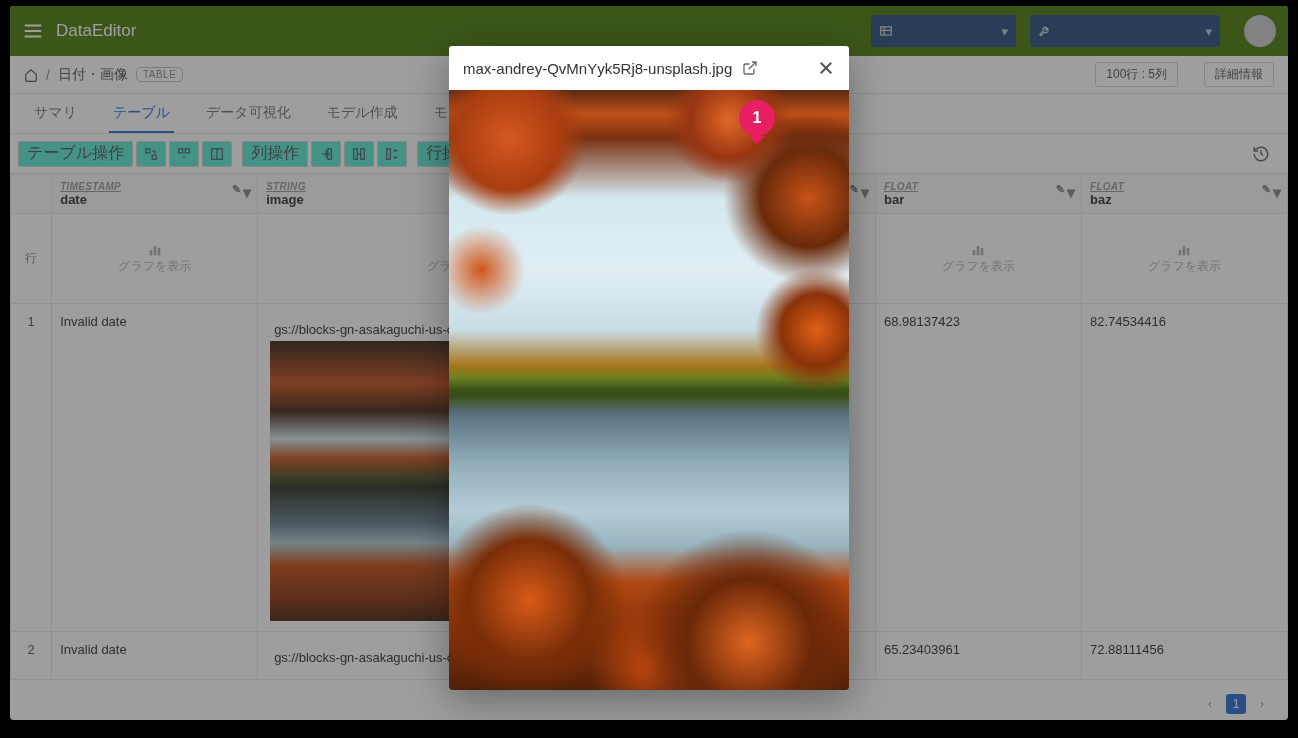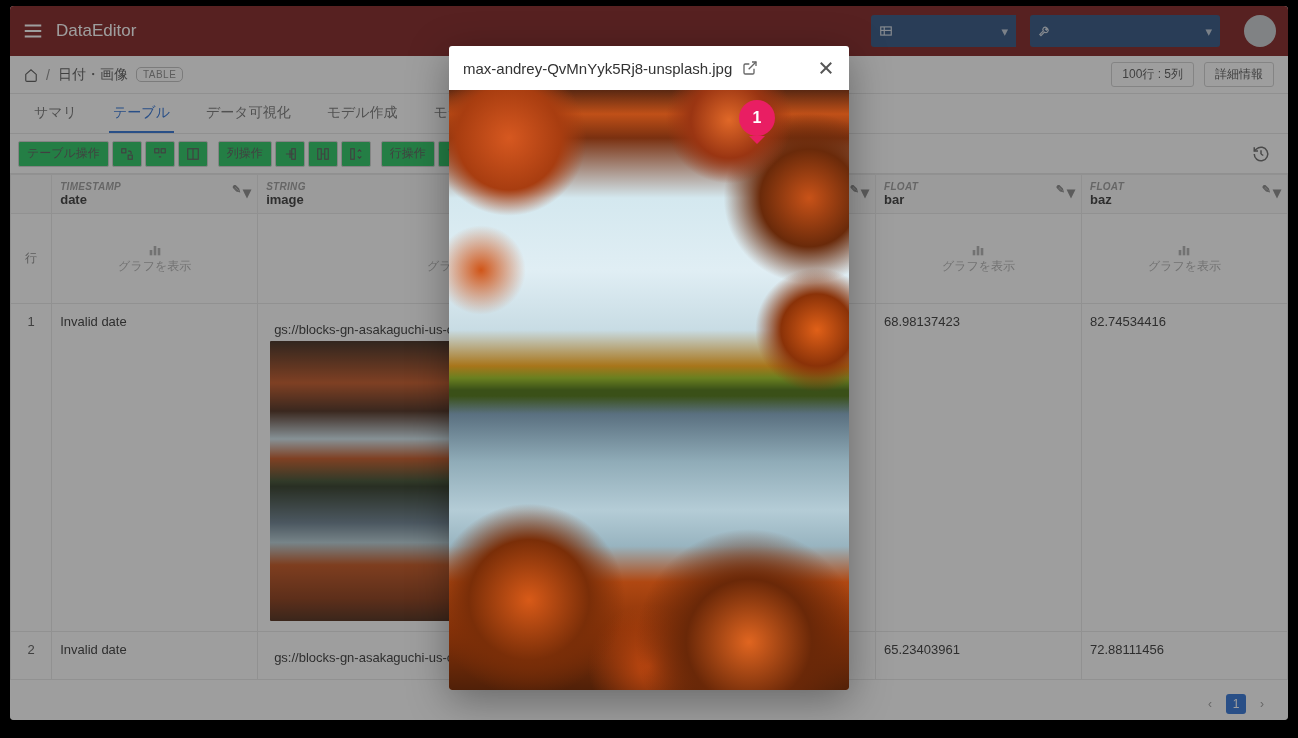--- a/index.html
+++ b/index.html
@@ -1,58 +1,58 @@
 <!DOCTYPE html>
 <html><head>
 <meta charset="utf-8">
 <style>
 * { margin: 0; padding: 0; box-sizing: border-box; }
 body { font-family: -apple-system, BlinkMacSystemFont, "Segoe UI", sans-serif; background: #000; width: 1298px; height: 738px; overflow: hidden; position: relative; }
 .app { position: absolute; top: 6px; left: 10px; right: 10px; bottom: 18px; background: #fff; border-radius: 4px; overflow: hidden; display: flex; flex-direction: column; box-shadow: 0 4px 20px rgba(0,0,0,0.3); }
-.header { background: #7f1d1d; height: 50px; display: flex; align-items: center; padding: 0 12px; gap: 12px; flex-shrink: 0; }
+.header { background: #4d7c0f; height: 50px; display: flex; align-items: center; padding: 0 12px; gap: 12px; flex-shrink: 0; }
 .menu-icon { color: #fff; cursor: pointer; display: flex; }
 .app-title { color: #fff; font-size: 17px; font-weight: 400; }
 .header-spacer { flex: 1; }
 .header-select { background: #2a4f7e; border: none; height: 32px; width: 145px; color: #fff; padding: 0 8px; display: flex; align-items: center; justify-content: space-between; font-size: 13px; cursor: pointer; }
 .header-select .sel-icon { opacity: 0.8; }
 .header-select .caret { opacity: 0.7; }
 .header-sel-wrap { display: flex; gap: 0; }
 .header-sel-wrap .header-select:first-child { border-radius: 3px 0 0 3px; }
 .header-sel-wrap .header-select:last-child { border-radius: 3px; margin-left: 14px; }
 .header-select.second { width: 190px; }
 .avatar { width: 32px; height: 32px; border-radius: 50%; background: #c8ccd0; margin-left: 12px; cursor: pointer; }
 .breadcrumb-bar { height: 38px; border-bottom: 1px solid #e5e5e5; display: flex; align-items: center; padding: 0 14px; gap: 8px; font-size: 14px; flex-shrink: 0; }
 .home-icon { color: #555; cursor: pointer; }
 .bc-sep { color: #888; }
 .bc-text { color: #555; }
 .badge { border: 1px solid #c0c0c0; border-radius: 5px; padding: 1px 6px; font-size: 10px; color: #888; letter-spacing: 0.5px; }
 .bc-spacer { flex: 1; }
-.bc-right { display: flex; gap: 10px; align-items: center; }
+.bc-right { display: flex; gap: 26px; align-items: center; }
 .pill { border: 1px solid #d0d0d0; border-radius: 3px; padding: 3px 10px; font-size: 12px; color: #555; cursor: pointer; }
 .tabs { height: 40px; display: flex; align-items: center; padding: 0 20px; gap: 28px; border-bottom: 1px solid #e5e5e5; flex-shrink: 0; }
 .tab { font-size: 14px; color: #737373; cursor: pointer; padding: 9px 4px; border-bottom: 2px solid transparent; }
 .tab.active { color: #2a6fd6; border-bottom-color: #2a6fd6; }
 .toolbar { height: 40px; display: flex; align-items: center; padding: 0 8px; gap: 4px; border-bottom: 1px solid #e5e5e5; flex-shrink: 0; }
-.tool-btn { border: 1px solid #d0d0d0; background: #22c55e; height: 26px; padding: 0 8px; font-size: 12px; color: #555; display: flex; align-items: center; gap: 3px; cursor: pointer; border-radius: 2px; }
+.tool-btn { border: 1px solid #d0d0d0; background: #5eead4; height: 26px; padding: 0 8px; font-size: 16px; color: #555; display: flex; align-items: center; gap: 3px; cursor: pointer; border-radius: 2px; }
 .tool-btn.icon-only { width: 30px; padding: 0; justify-content: center; }
 .tool-group { display: flex; gap: 3px; margin-right: 6px; }
 .toolbar-spacer { flex: 1; }
 .history-icon { color: #666; margin-right: 10px; cursor: pointer; }
 .table-wrap { flex: 1; overflow: auto; position: relative; }
 table { width: 100%; border-collapse: collapse; table-layout: fixed; }
 th, td { border: 1px solid #e8e8e8; text-align: left; vertical-align: top; }
 th { background: #fafafa; }
 .col-idx { width: 40px; }
 .col-date { width: 200px; }
 .col-image { width: 400px; }
 .col-foo { width: 200px; }
 .col-bar { width: 200px; }
 .col-baz { width: 200px; }
 .col-header { padding: 6px 8px; position: relative; }
-.col-type { font-size: 10px; color: #999; font-style: italic; letter-spacing: 0.3px; }
+.col-type { font-size: 10px; color: #999; font-style: italic; letter-spacing: 0.3px; text-decoration: underline; }
 .col-name { font-size: 13px; color: #333; }
 .col-header .menu { position: absolute; right: 6px; top: 8px; display: flex; gap: 2px; color: #888; }
 .pencil { font-size: 11px; }
 .graph-row td { height: 90px; text-align: center; vertical-align: middle; }
 .graph-placeholder { display: flex; flex-direction: column; align-items: center; color: #b0b0b0; font-size: 12px; }
 .row-idx { text-align: center; font-size: 13px; color: #555; padding: 10px 4px; }
 .row-label { font-size: 12px; color: #888; padding: 10px 4px; writing-mode: horizontal-tb; text-align: center; }
 td.cell { padding: 10px 8px; font-size: 13px; color: #333; }
 .cell-image { padding: 0; }
 .cell-image .img-path { padding: 8px 8px 4px; font-size: 13px; color: #333; word-break: break-all; }

